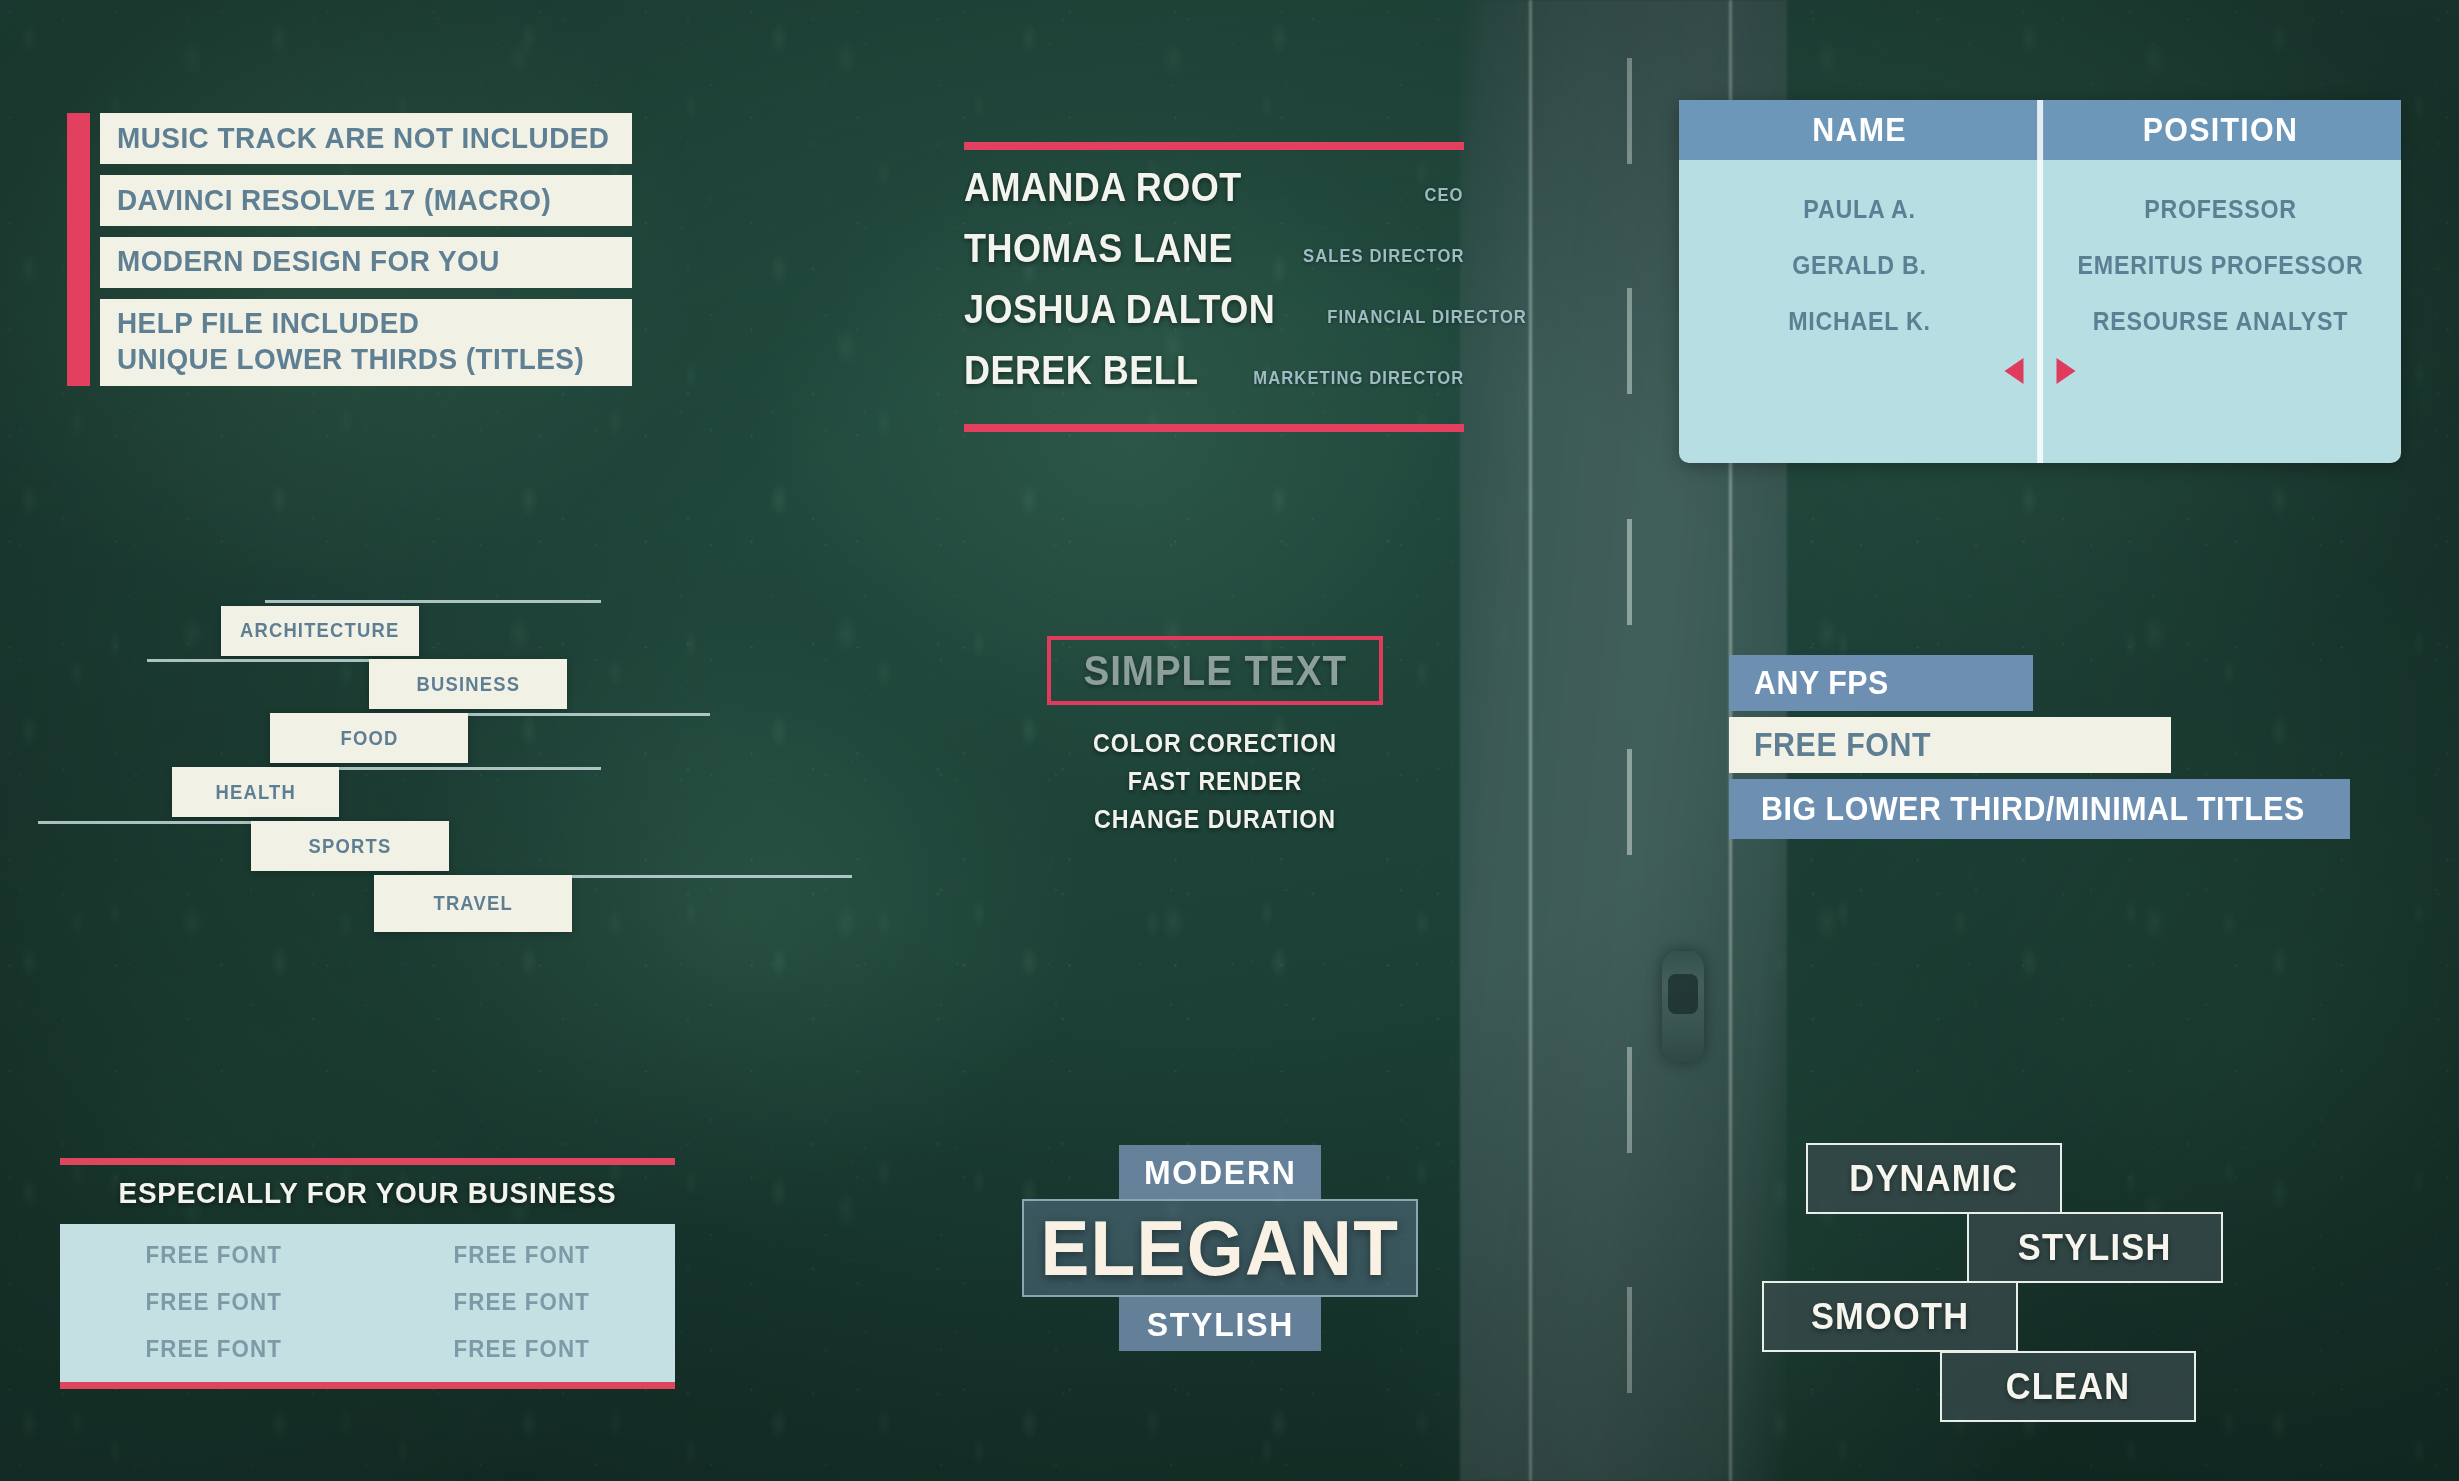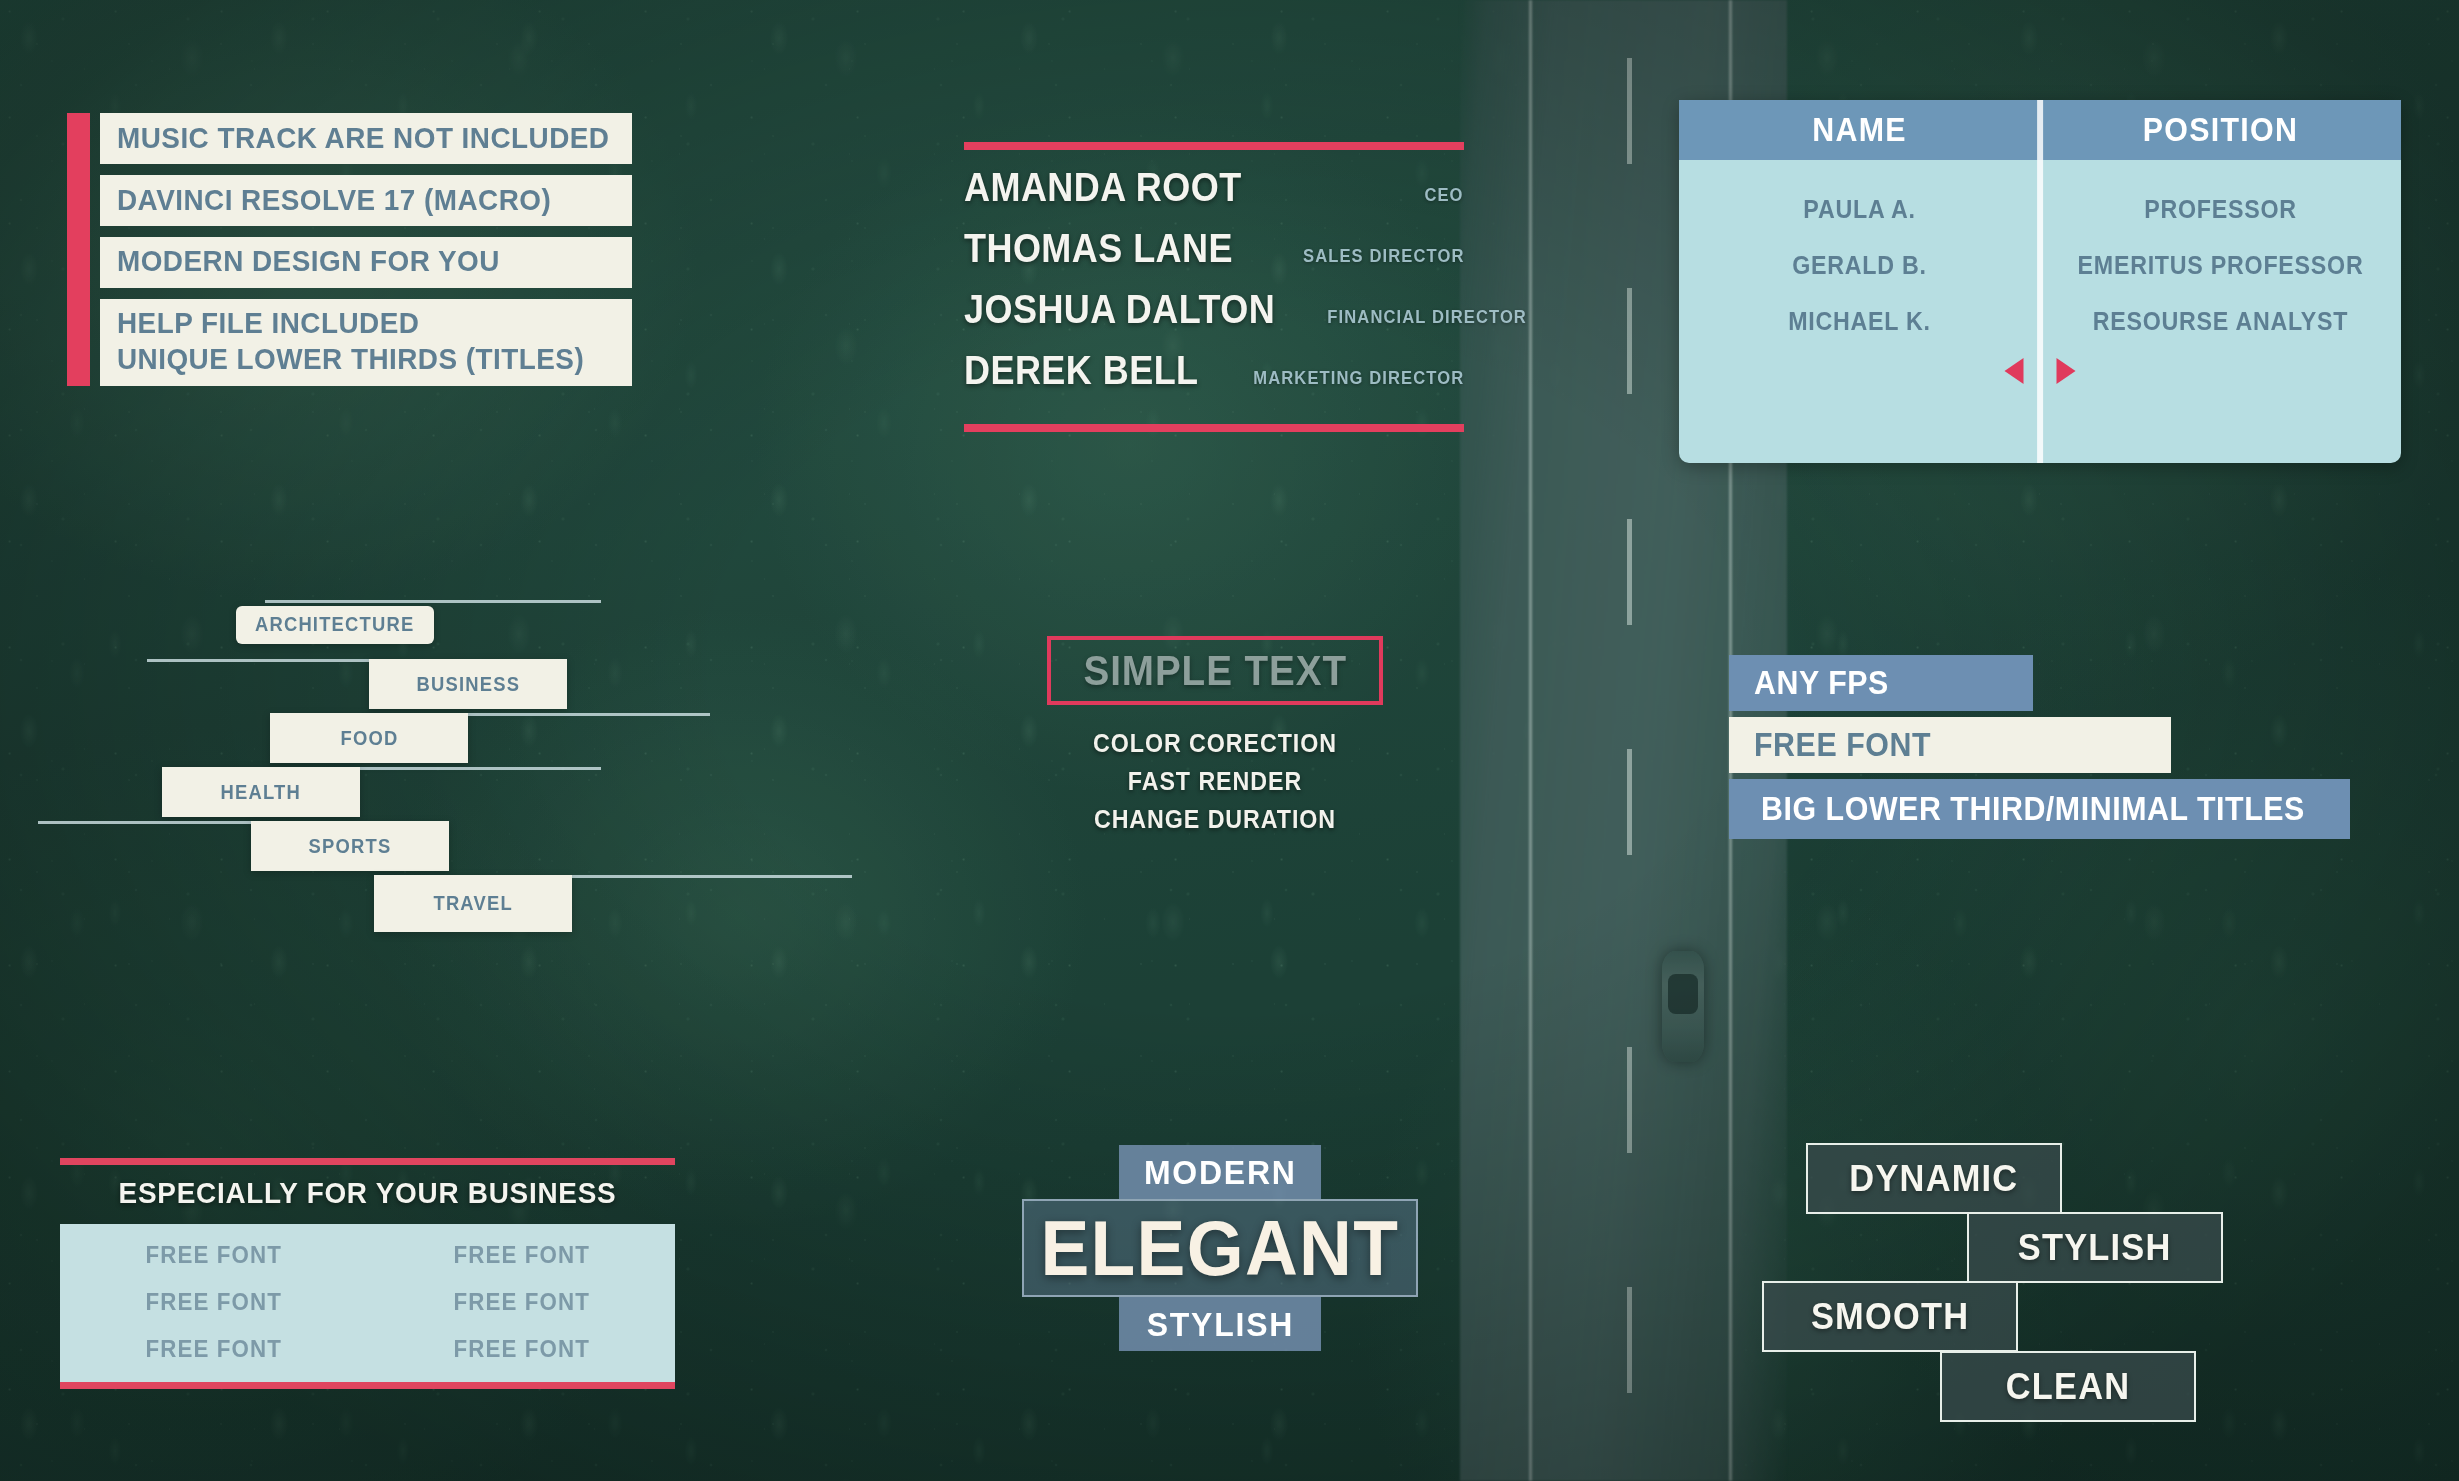--- a/index.html
+++ b/index.html
@@ -347,42 +347,42 @@
         <div class="arrow-l"></div>
         <div class="arrow-r"></div>
       </div>
     </div>
   </div>
 
   <div id="category-stack">
 
     <div class="cat-item">
       <div class="cat-line" style="left:227px;top:3.8px;width:336px;"></div>
-      <div class="cat-box" style="left:198px;top:9.6px;width:198px;height:38px;border-radius:6px;">
+      <div class="cat-box" style="left:183px;top:9.6px;width:198px;height:50px;">
         <span>ARCHITECTURE</span>
       </div>
     </div>
 
     <div class="cat-item">
       <div class="cat-line" style="left:109px;top:63px;width:288px;"></div>
       <div class="cat-box" style="left:331px;top:63px;width:198px;height:50px;">
         <span>BUSINESS</span>
       </div>
     </div>
 
     <div class="cat-item">
       <div class="cat-line" style="left:384px;top:117px;width:288px;"></div>
       <div class="cat-box" style="left:232px;top:117px;width:198px;height:50px;">
         <span>FOOD</span>
       </div>
     </div>
 
     <div class="cat-item">
       <div class="cat-line" style="left:275px;top:171px;width:288px;"></div>
-      <div class="cat-box" style="left:124px;top:171px;width:198px;height:50px;">
+      <div class="cat-box" style="left:134px;top:171px;width:167px;height:50px;">
         <span>HEALTH</span>
       </div>
     </div>
 
     <div class="cat-item">
       <div class="cat-line" style="left:0px;top:225px;width:298px;"></div>
       <div class="cat-box" style="left:213px;top:225px;width:198px;height:50px;">
         <span>SPORTS</span>
       </div>
     </div>

